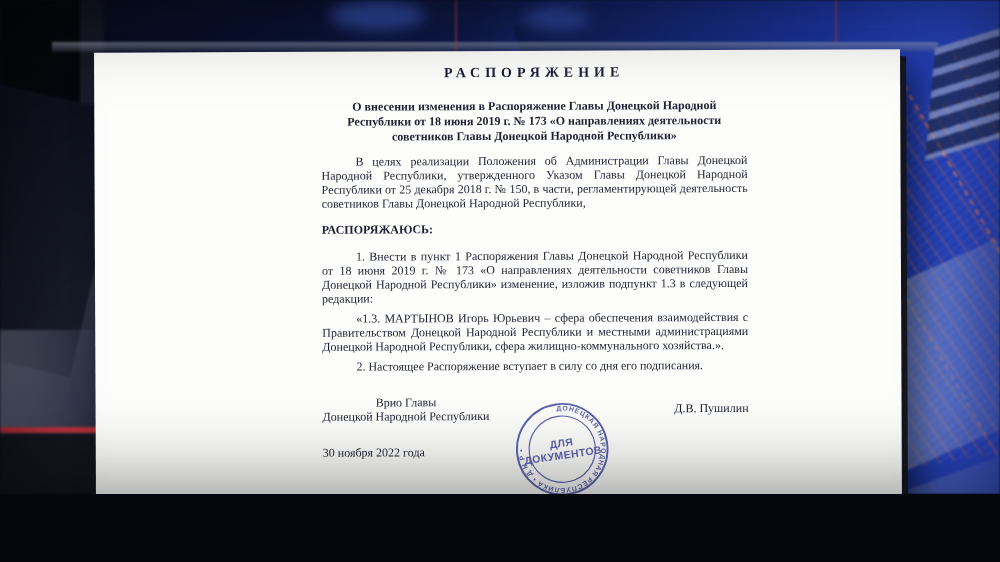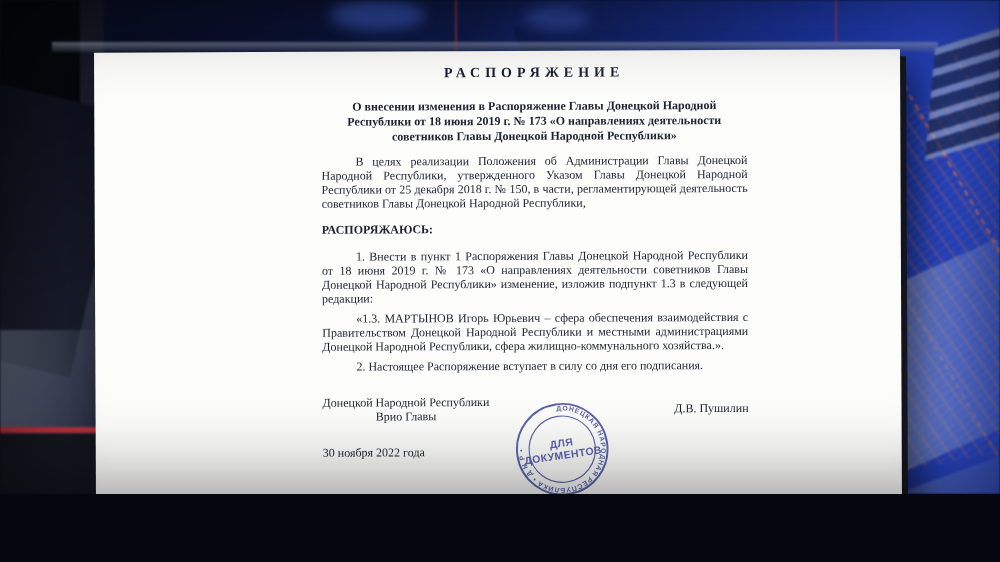--- a/index.html
+++ b/index.html
@@ -139,22 +139,22 @@
     <div class="doc-inner">
       <div class="doc-title">РАСПОРЯЖЕНИЕ</div>
       <div class="doc-subtitle">О внесении изменения в Распоряжение Главы Донецкой Народной Республики от 18 июня 2019 г. № 173 «О направлениях деятельности советников Главы Донецкой Народной Республики»</div>
       <p class="para">В целях реализации Положения об Администрации Главы Донецкой Народной Республики, утвержденного Указом Главы Донецкой Народной Республики от 25 декабря 2018 г. № 150, в части, регламентирующей деятельность советников Главы Донецкой Народной Республики,</p>
       <div class="resolve">РАСПОРЯЖАЮСЬ:</div>
       <p class="para tight">1. Внести в пункт 1 Распоряжения Главы Донецкой Народной Республики от 18 июня 2019 г. № 173 «О направлениях деятельности советников Главы Донецкой Народной Республики» изменение, изложив подпункт 1.3 в следующей редакции:</p>
       <p class="para tight">«1.3. МАРТЫНОВ Игорь Юрьевич – сфера обеспечения взаимодействия с Правительством Донецкой Народной Республики и местными администрациями Донецкой Народной Республики, сфера жилищно-коммунального хозяйства.».</p>
       <p class="para">2. Настоящее Распоряжение вступает в силу со дня его подписания.</p>
       <div class="sig-row">
         <div class="sig-left">
+          <div>Врио Главы</div>
           <div>Донецкой Народной Республики</div>
-          <div>Врио Главы</div>
         </div>
         <div class="sig-right">Д.В. Пушилин</div>
       </div>
       <div class="doc-date">30 ноября 2022 года</div>
     </div>
 
     <svg class="stamp" viewBox="0 0 120 120">
       <circle class="ring-outer" cx="60" cy="60" r="56"></circle>
       <circle class="ring-inner" cx="60" cy="60" r="41"></circle>
       <path id="ringPath" d="M60,12 a48,48 0 1,1 -0.01,0" fill="none"></path>

